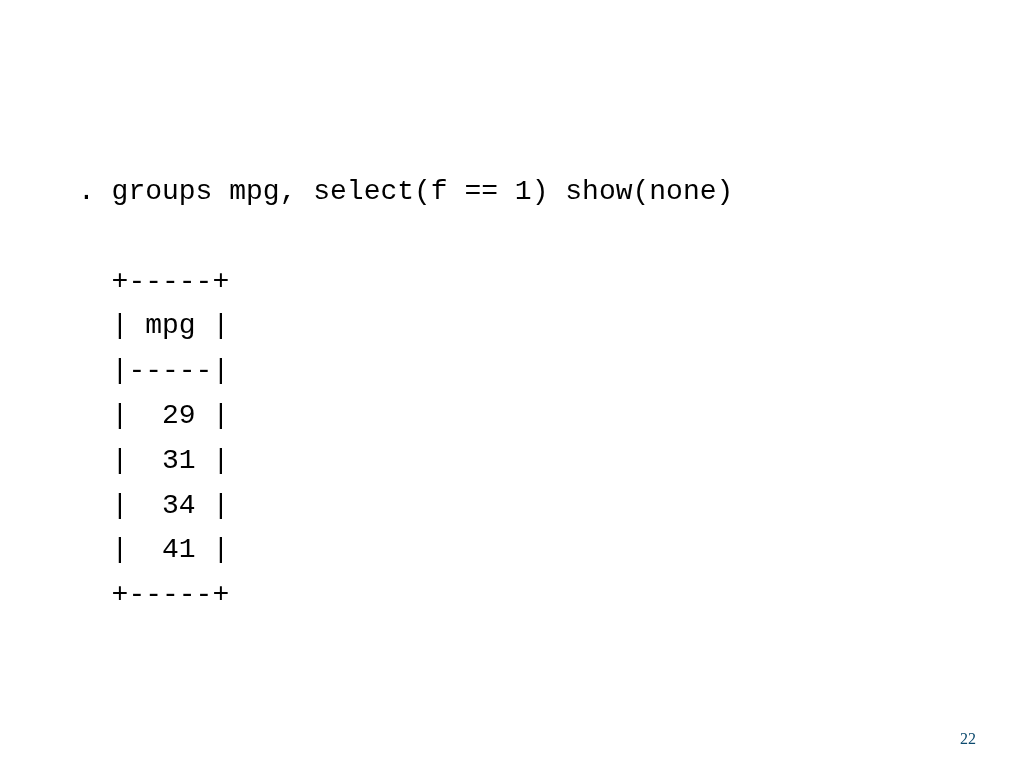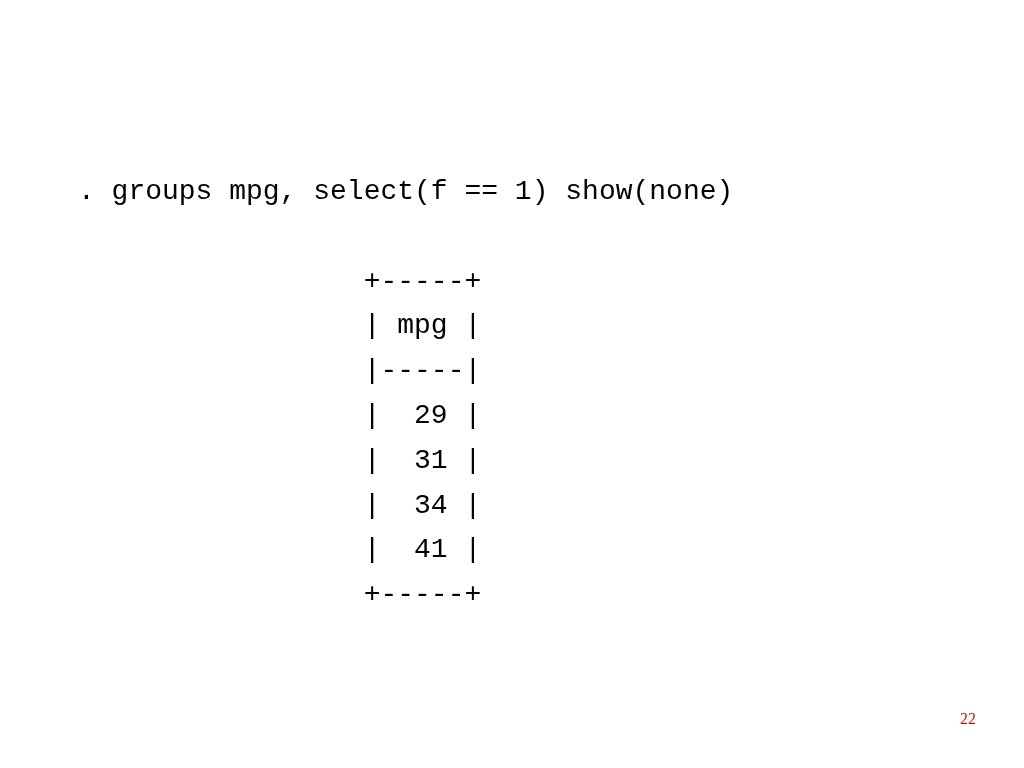--- a/index.html
+++ b/index.html
@@ -1,43 +1,42 @@
 <!DOCTYPE html>
 <html><head>
   <meta charset="utf-8">
   <style>
     * {
       margin: 0;
       padding: 0;
       box-sizing: border-box;
-      text-align: center;
     }
     body {
       width: 1024px;
       height: 768px;
       background: #ffffff;
       position: relative;
       font-family: "Lucida Console", "Consolas", "Courier New", monospace;
     }
     .content {
       position: absolute;
       top: 170px;
       left: 78px;
       font-size: 28px;
       line-height: 1.6;
       color: #000000;
       white-space: pre;
     }
     .page-number {
       position: absolute;
-      bottom: 40px;
+      bottom: 20px;
       right: 48px;
       font-family: Georgia, "Times New Roman", serif;
       font-size: 16px;
-      color: #b91c1c;
+      color: #0c4a6e;
     }
   </style>
 </head>
 <body>
 
 <div class="content"><span>. groups mpg, select(f == 1) show(none)</span>
 <span></span>
 <span>  +-----+</span>
 <span>  | mpg |</span>
 <span>  |-----|</span>

